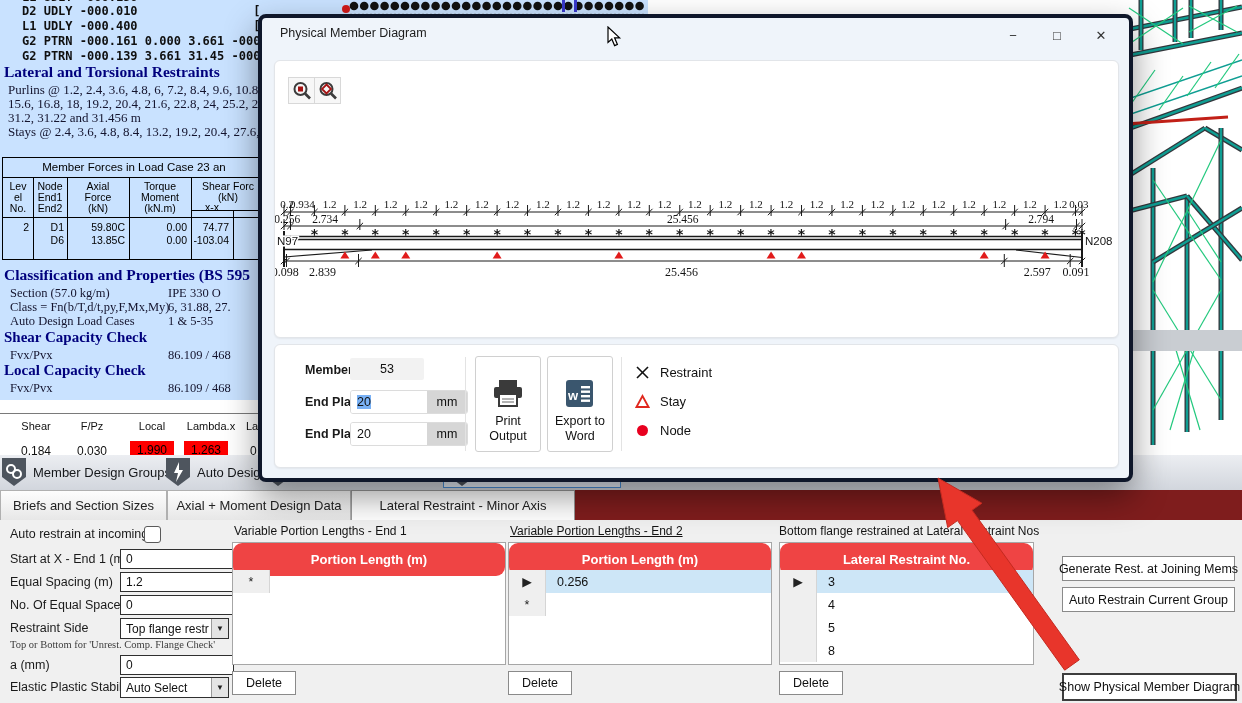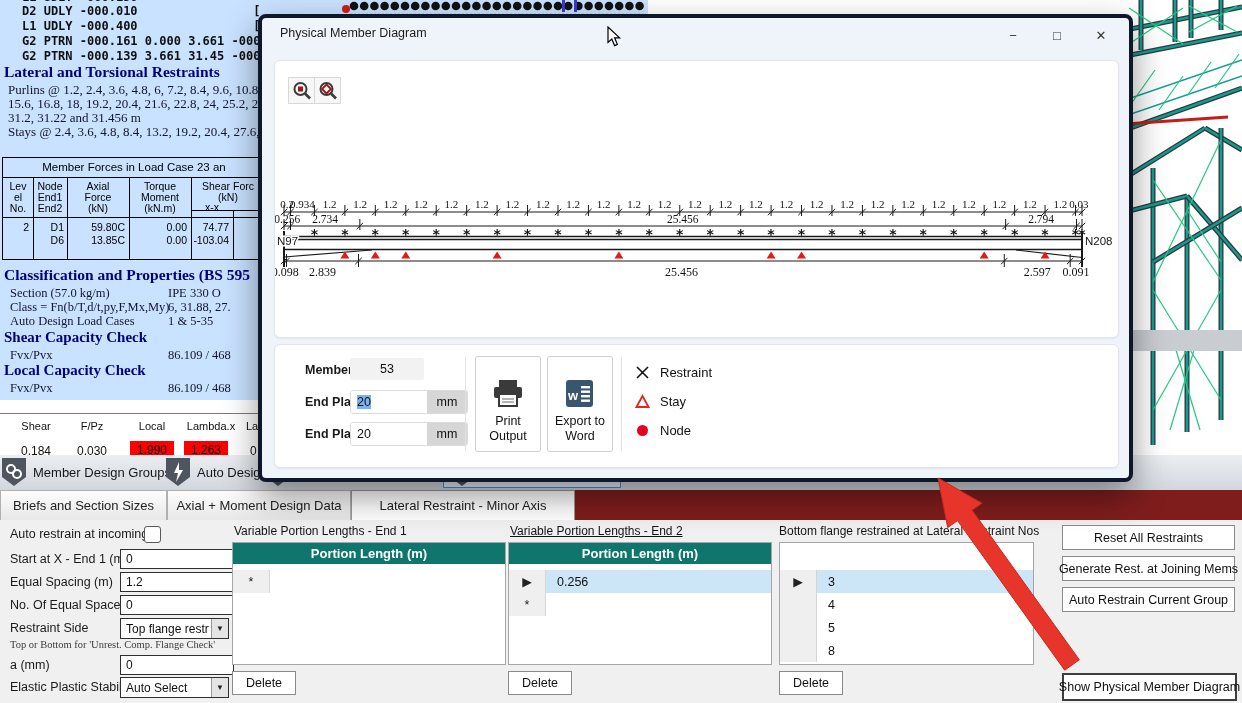--- a/index.html
+++ b/index.html
@@ -29,22 +29,22 @@
   
   .bottom{background:#f0f0f0;}
   .flabel{font-size:12.5px;color:#1a1a1a;white-space:nowrap;}
   .inp{background:#fff;border:1px solid #2f2f2f;font-size:12px;color:#111;display:flex;align-items:center;padding-left:5px;}
   .combo{background:#fff;border:1px solid #2f2f2f;font-size:12px;display:flex;align-items:center;}
   .combo .val{flex:1;padding-left:5px;white-space:nowrap;overflow:hidden;}
   .combo .arr{width:16px;align-self:stretch;background:#e4e4e4;border-left:1px solid #9a9a9a;
               display:flex;align-items:center;justify-content:center;font-size:8px;color:#222;}
   .gridtitle{font-size:12px;color:#141414;white-space:nowrap;}
   .grid{background:#fff;border:1px solid #a6a6a6;}
-  .gridhead{position:absolute;left:0;right:0;top:0;height:21px;background:#0f766e;color:#fff;
-            font-weight:700;font-size:13px;display:flex;align-items:center;justify-content:center;}
+  .gridhead{position:absolute;left:0;right:0;top:0;height:33px;background:#ef4444;color:#fff;
+            font-weight:700;font-size:13px;display:flex;align-items:center;justify-content:center;border-radius:9px;}
   .grow{position:absolute;left:0;right:0;height:23px;font-size:12.5px;color:#111;}
   .grow .mk{position:absolute;left:0;top:0;bottom:0;width:36px;background:#efefef;border-right:1px solid #d5d5d5;
             display:flex;align-items:center;justify-content:center;color:#222;}
   .grow .gv{position:absolute;left:37px;right:0;top:0;bottom:0;display:flex;align-items:center;padding-left:11px;}
   .grow.sel{background:#cde6f7;}
   .btn{background:#fff;border:1px solid #8a8a8a;font-size:12.5px;color:#111;
        display:flex;align-items:center;justify-content:center;white-space:nowrap;}
   .btn.strong{border:2px solid #3d3d3d;}
   
   .dialog{background:#eff4fa;border:4px solid #0f172a;border-radius:8px;
@@ -298,20 +298,21 @@
           <span class="mk">*</span>
           <span class="gv"></span>
         </div>
     </div>
     <div class="abs btn" style="left:508px;top:151px;width:62px;height:22px;">
         <span>Delete</span>
       </div>
 
     <div class="abs gridtitle" style="left:779px;top:4px;">Bottom flange restrained at Lateral Restraint Nos</div>
     <div class="abs grid" style="left:779px;top:22px;width:253px;height:121px;overflow:hidden;">
+      <div class="gridhead">Lateral Restraint No.</div>
       <div class="grow sel" style="top:27px;">
           <span class="mk">▶</span>
           <span class="gv">3</span>
         </div>
       <div class="grow" style="top:50px;">
           <span class="mk"></span>
           <span class="gv">4</span>
         </div>
       <div class="grow" style="top:73px;">
           <span class="mk"></span>
@@ -319,23 +320,20 @@
         </div>
       <div class="grow" style="top:96px;">
           <span class="mk"></span>
           <span class="gv">8</span>
         </div>
     </div>
     <div class="abs btn" style="left:779px;top:151px;width:62px;height:22px;">
         <span>Delete</span>
       </div>
 
-    <div class="abs btn" style="left:1062px;top:5px;width:171px;height:23px;">
-        <span>Reset All Restraints</span>
-      </div>
     <div class="abs btn" style="left:1062px;top:36px;width:171px;height:23px;">
         <span>Generate Rest. at Joining Mems</span>
       </div>
     <div class="abs btn" style="left:1062px;top:67px;width:171px;height:23px;">
         <span>Auto Restrain Current Group</span>
       </div>
     <div class="abs btn strong" style="left:1062px;top:153px;width:171px;height:24px;">
         <span>Show Physical Member Diagram</span>
       </div>
   </div>

